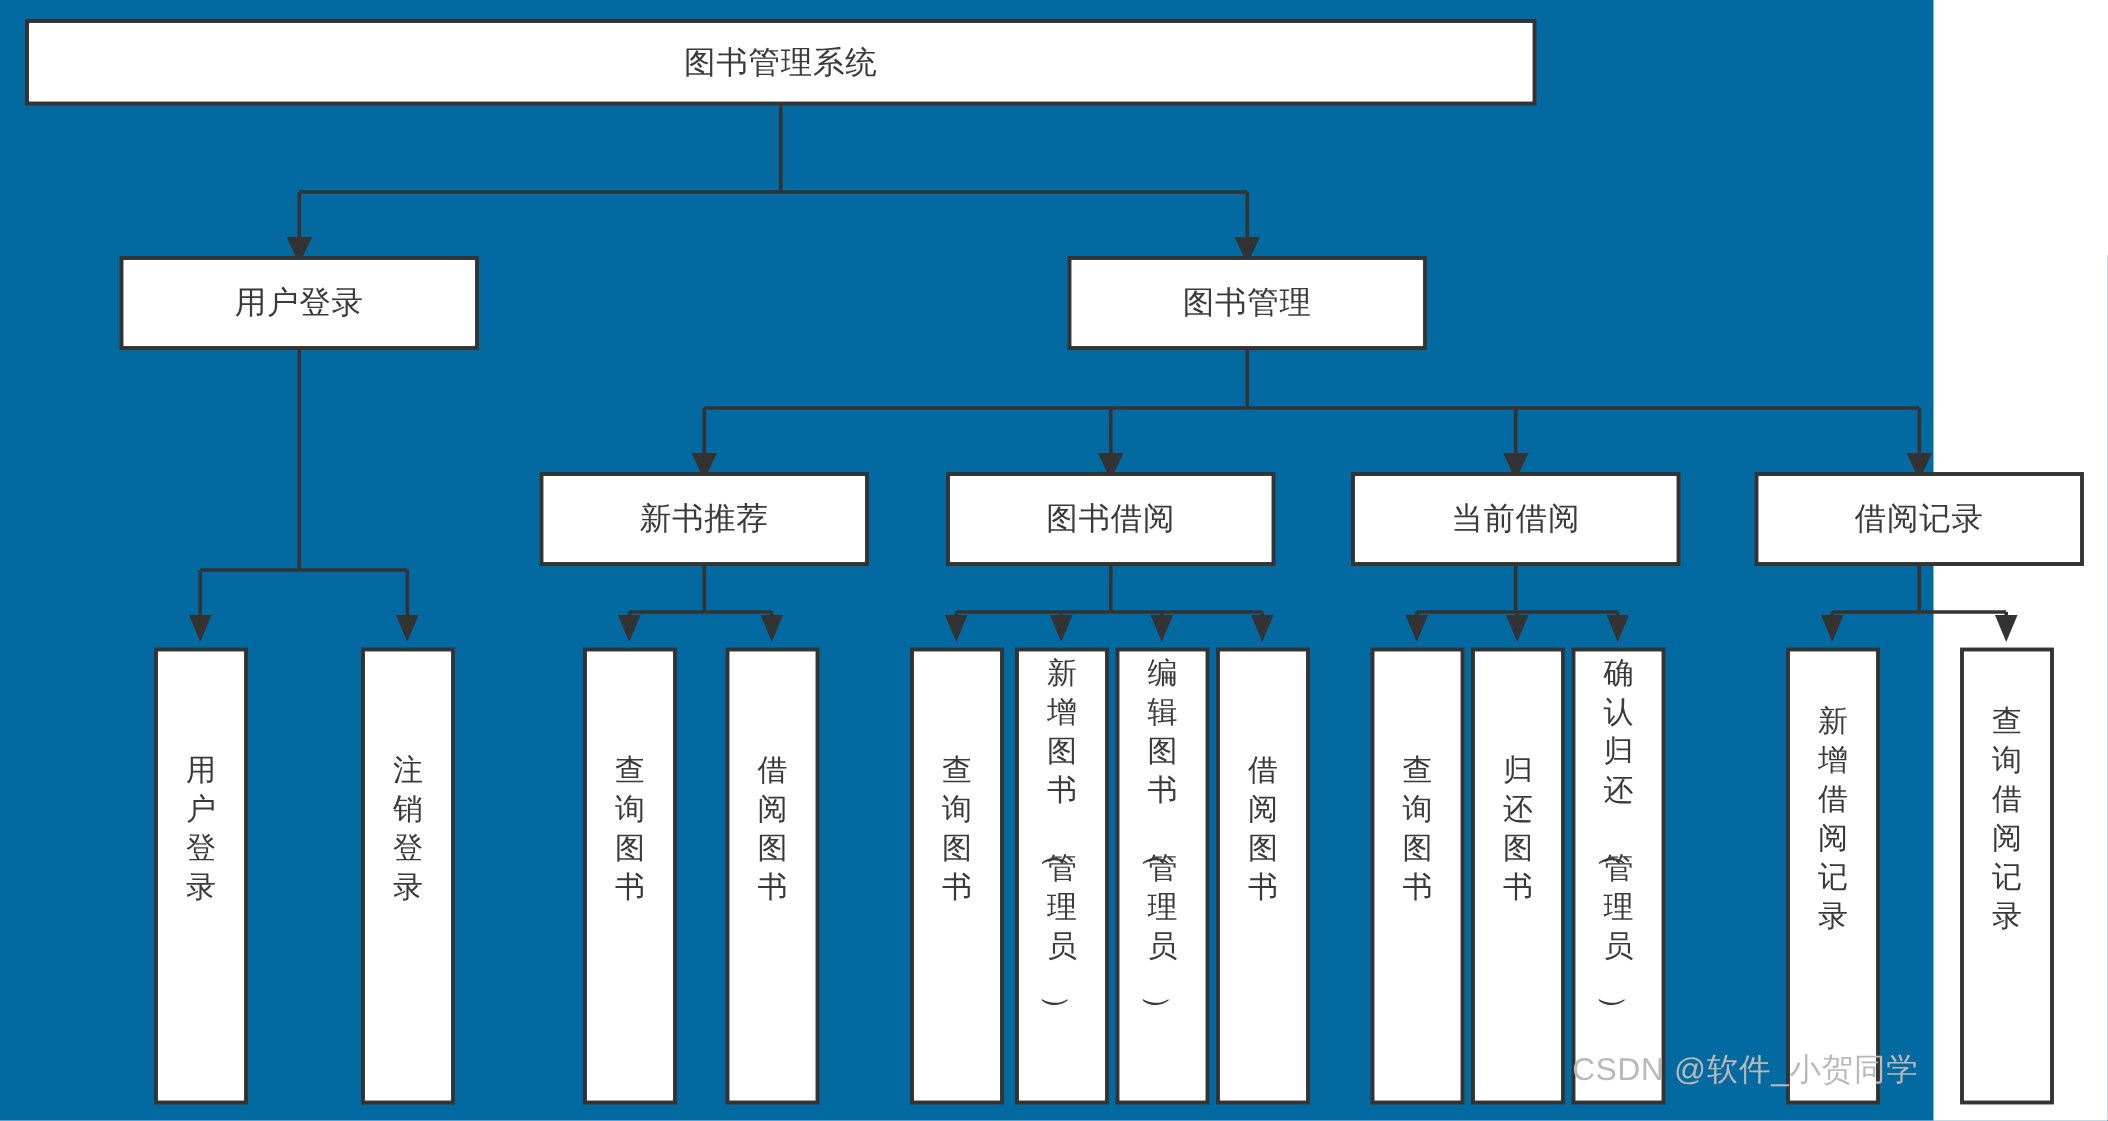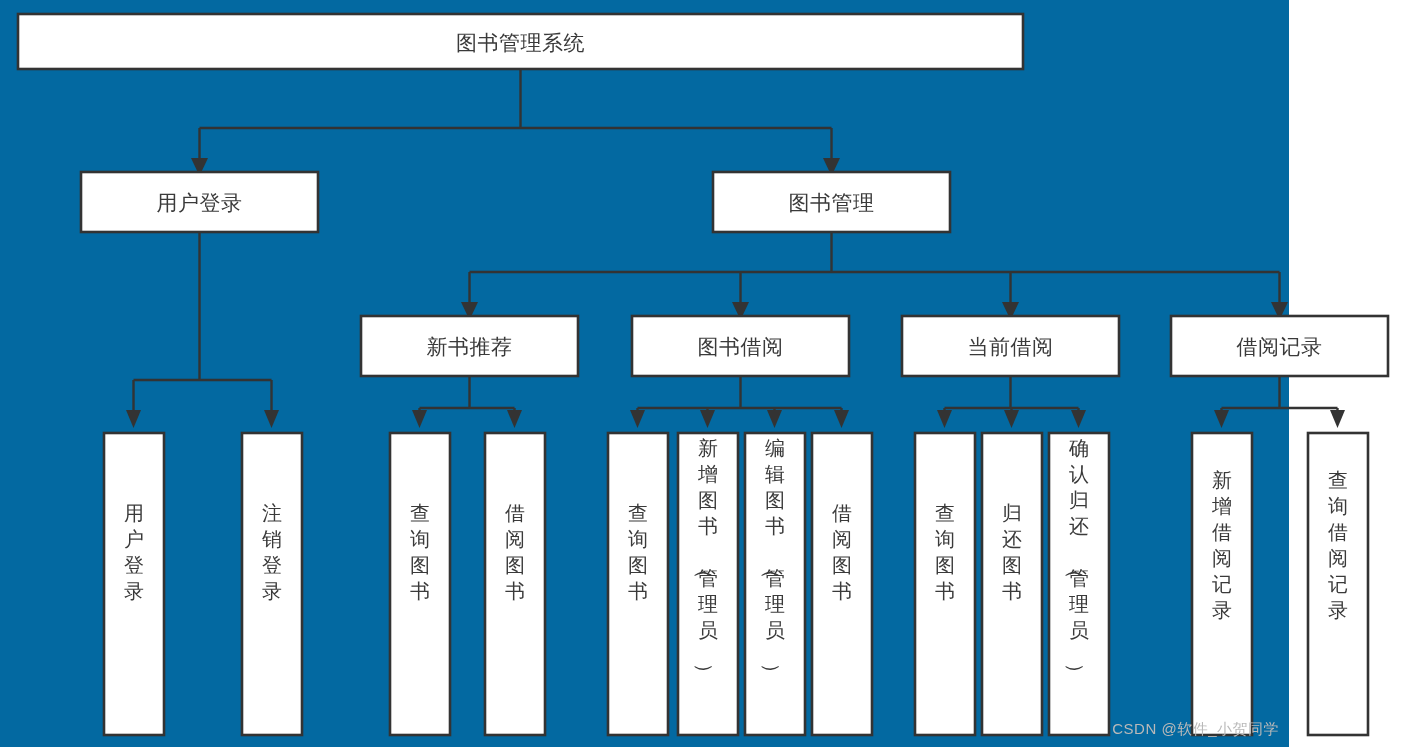--- a/index.html
+++ b/index.html
@@ -54,23 +54,23 @@
   .node-label-v {
     font-family: "Liberation Sans", "DejaVu Sans", sans-serif;
     font-size: 20px;
     fill: #3a3a3a;
     text-anchor: middle;
     letter-spacing: 0px;
   }
   .watermark {
     position: absolute;
     right: 10px;
-    bottom: 8px;
-    font-family: "Liberation Sans", "DejaVu Sans", sans-serif;
-    font-size: 15px;
+    bottom: 20px;
+    font-family: "Liberation Sans", "DejaVu Sans", sans-serif;
+    font-size: 21px;
     color: #b9b9b9;
     letter-spacing: 0.5px;
     white-space: nowrap;
     user-select: none;
   }
 </style>
 </head>
 <body>
 
 <div id="diagram-root">

